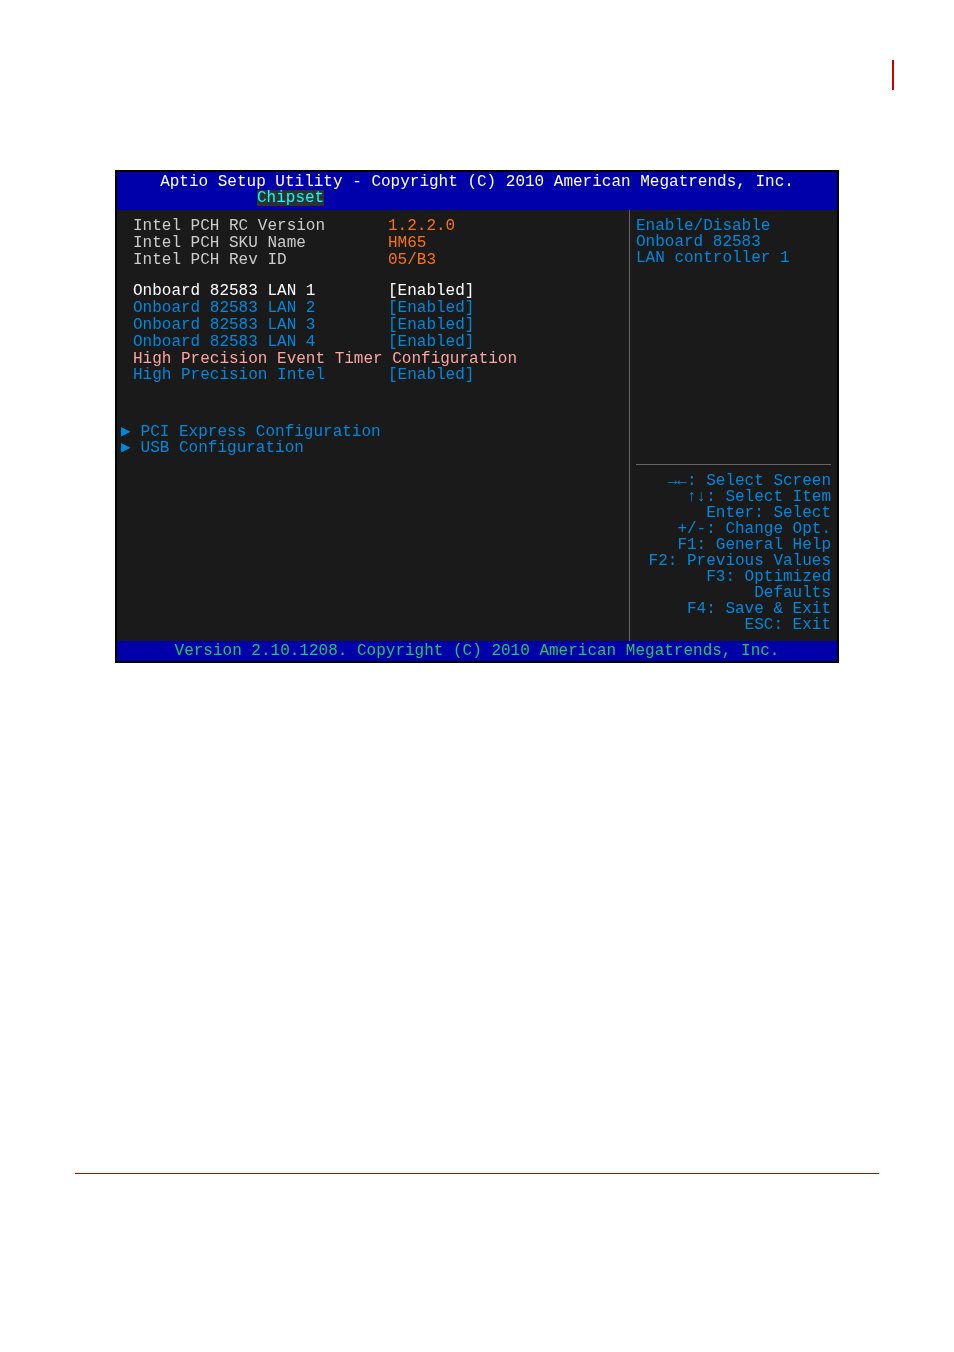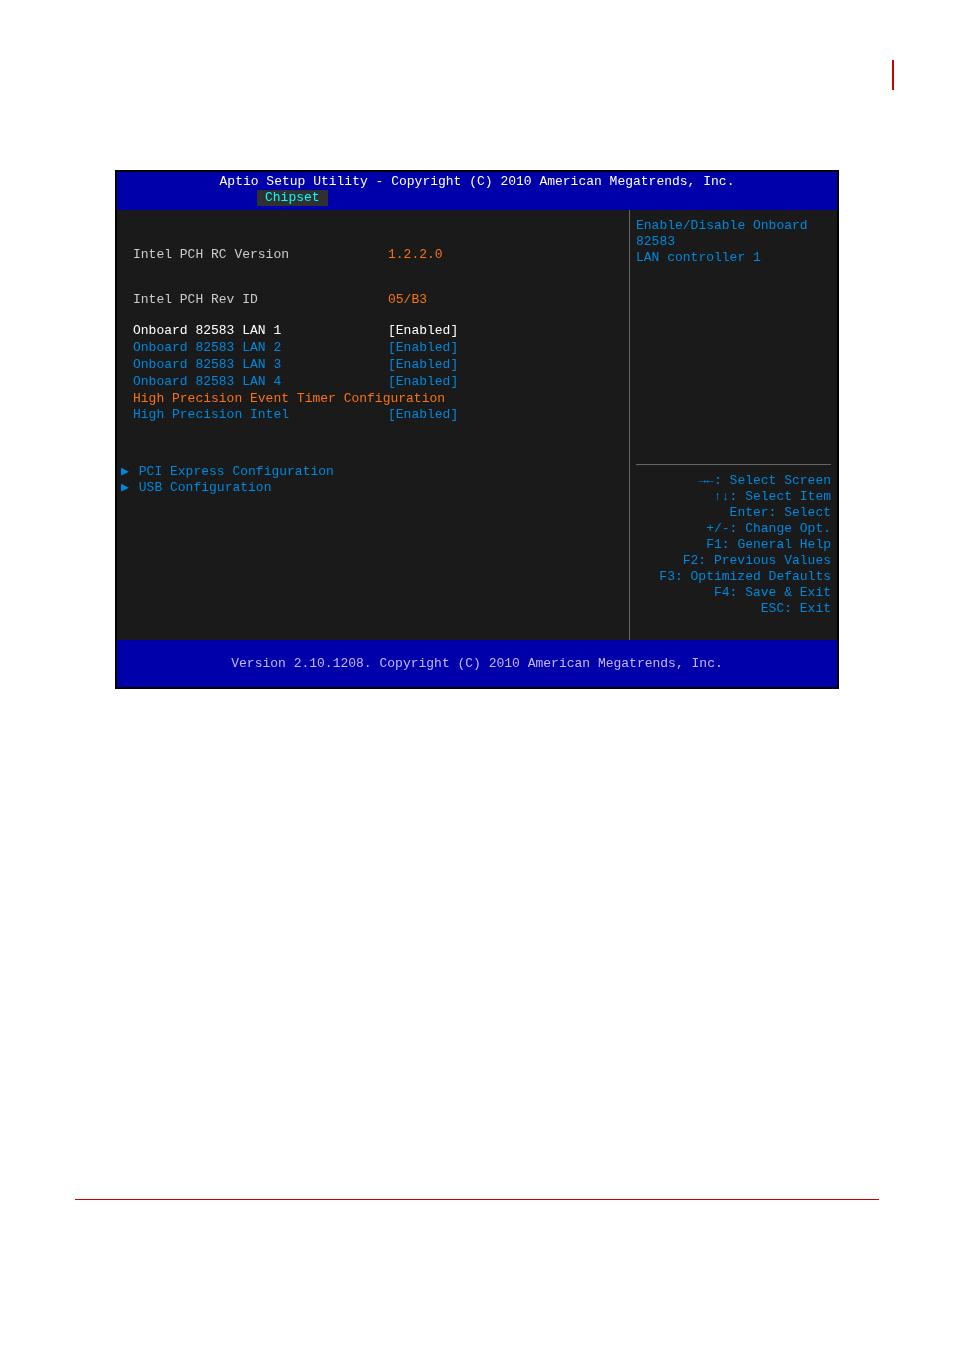--- a/index.html
+++ b/index.html
@@ -18,39 +18,39 @@
       top: 60px;
       width: 2px;
       height: 30px;
       background: #cc0000;
     }
     .bios-container {
       width: 720px;
       margin: 110px auto 0 auto;
       border: 2px solid #000;
       font-family: 'Courier New', monospace;
-      font-size: 13px;
+      font-size: 16px;
       background: #000;
     }
     .bios-header {
       background: #0000aa;
       color: #ffffff;
       text-align: center;
       padding: 2px 0;
       line-height: 16px;
     }
     .tab-row {
       background: #0000aa;
       padding: 0 0 2px 140px;
       text-align: left;
     }
     .tab-active {
       background: #303030;
       color: #00ffff;
-      padding: 0 8px;
+      padding: 0 0;
       display: inline-block;
     }
     .bios-body {
       display: flex;
       background: #1a1a1a;
       min-height: 430px;
     }
     .bios-left {
       flex: 1;
       padding: 8px 4px;
@@ -59,21 +59,20 @@
     }
     .bios-right {
       width: 195px;
       padding: 8px 6px;
       color: #0088dd;
     }
     .info-row {
       display: flex;
       margin-bottom: 1px;
       line-height: 16px;
-      margin-top: 29px;
     }
     .info-label {
       width: 255px;
       padding-left: 12px;
       color: #cccccc;
     }
     .info-value {
       color: #f97316;
     }
     .setting-row {
@@ -88,21 +87,21 @@
     }
     .setting-value {
       color: #0088dd;
     }
     .setting-selected .setting-label,
     .setting-selected .setting-value {
       color: #ffffff;
     }
     .section-header {
       padding-left: 12px;
-      color: #f97316;
+      color: #fca5a5;
       line-height: 16px;
     }
     .submenu-row {
       color: #0088dd;
       padding-left: 0px;
       line-height: 16px;
     }
     .submenu-arrow {
       color: #0088dd;
       display: inline-block;
@@ -116,23 +115,23 @@
       border-top: 1px solid #666;
       margin: 8px 0;
     }
     .nav-help {
       color: #0088dd;
       line-height: 16px;
       text-align: right;
     }
     .bios-footer {
       background: #0000aa;
-      color: #c4b5fd;
+      color: #22c55e;
       text-align: center;
-      padding: 16px 0;
+      padding: 1px 0;
     }
     .spacer {
       height: 14px;
     }
     .bottom-bar {
       border-top: 1px solid #cc0000;
       margin: 510px 75px 0 75px;
       padding-top: 15px;
       display: flex;
       justify-content: space-between;
@@ -153,20 +152,24 @@
         <span class="tab-active">Chipset</span>
       </div>
     </div>
 
     <div class="bios-body">
       <div class="bios-left">
 
         <div class="info-row">
           <span class="info-label">Intel PCH RC Version</span>
           <span class="info-value">1.2.2.0</span>
+        </div>
+        <div class="info-row">
+          <span class="info-label">Intel PCH SKU Name</span>
+          <span class="info-value">HM65</span>
         </div>
         <div class="info-row">
           <span class="info-label">Intel PCH Rev ID</span>
           <span class="info-value">05/B3</span>
         </div>
 
         <div class="spacer"></div>
 
         <div class="setting-row setting-selected">
           <span class="setting-label">Onboard 82583 LAN 1</span>

